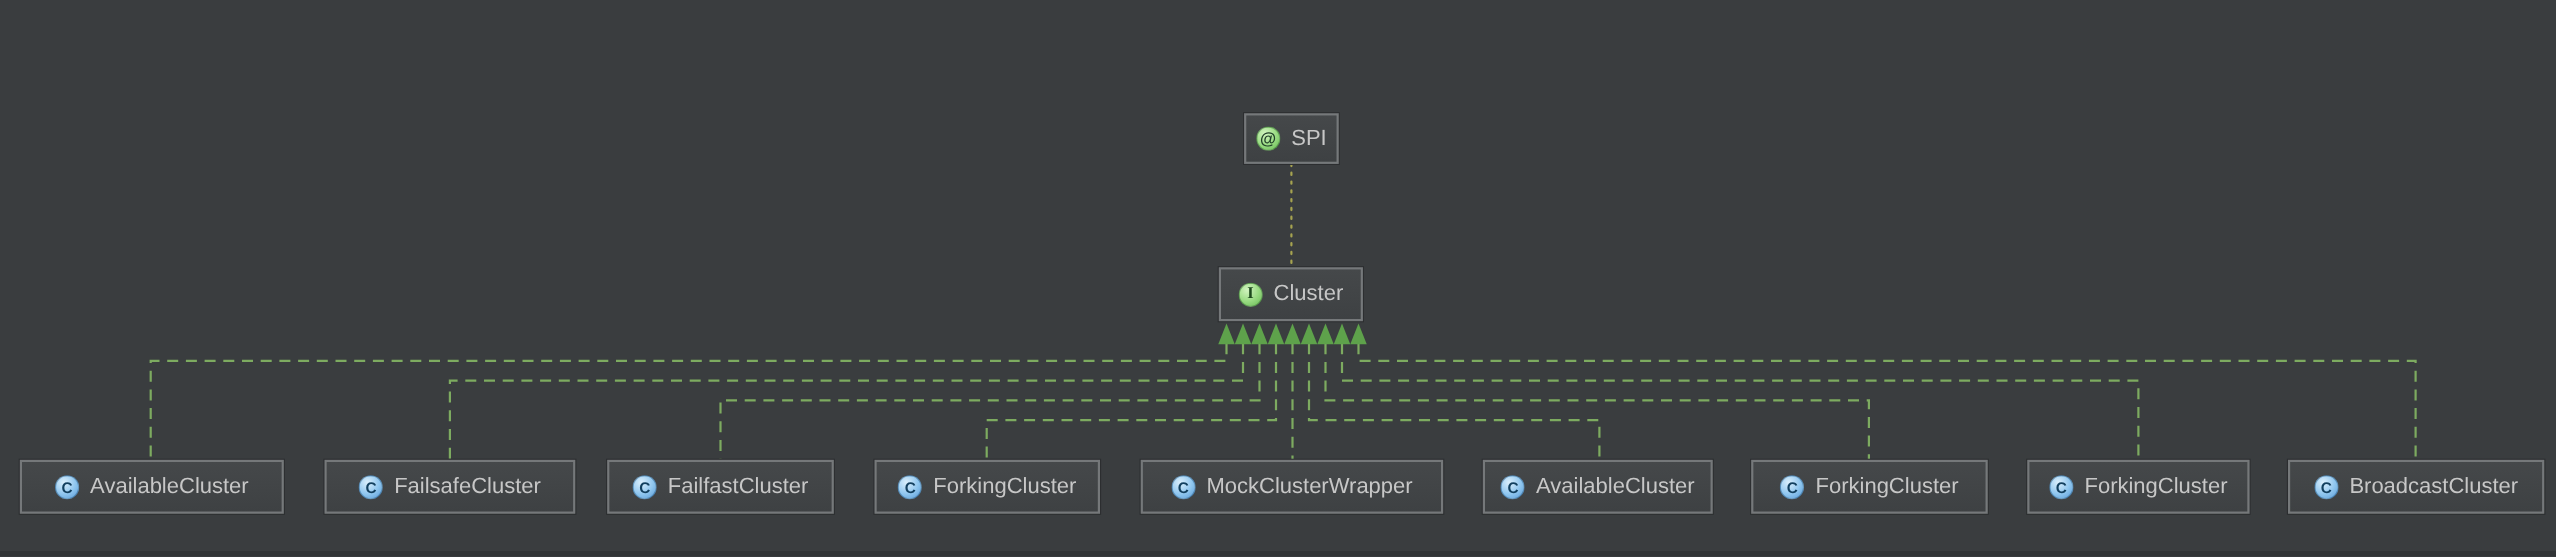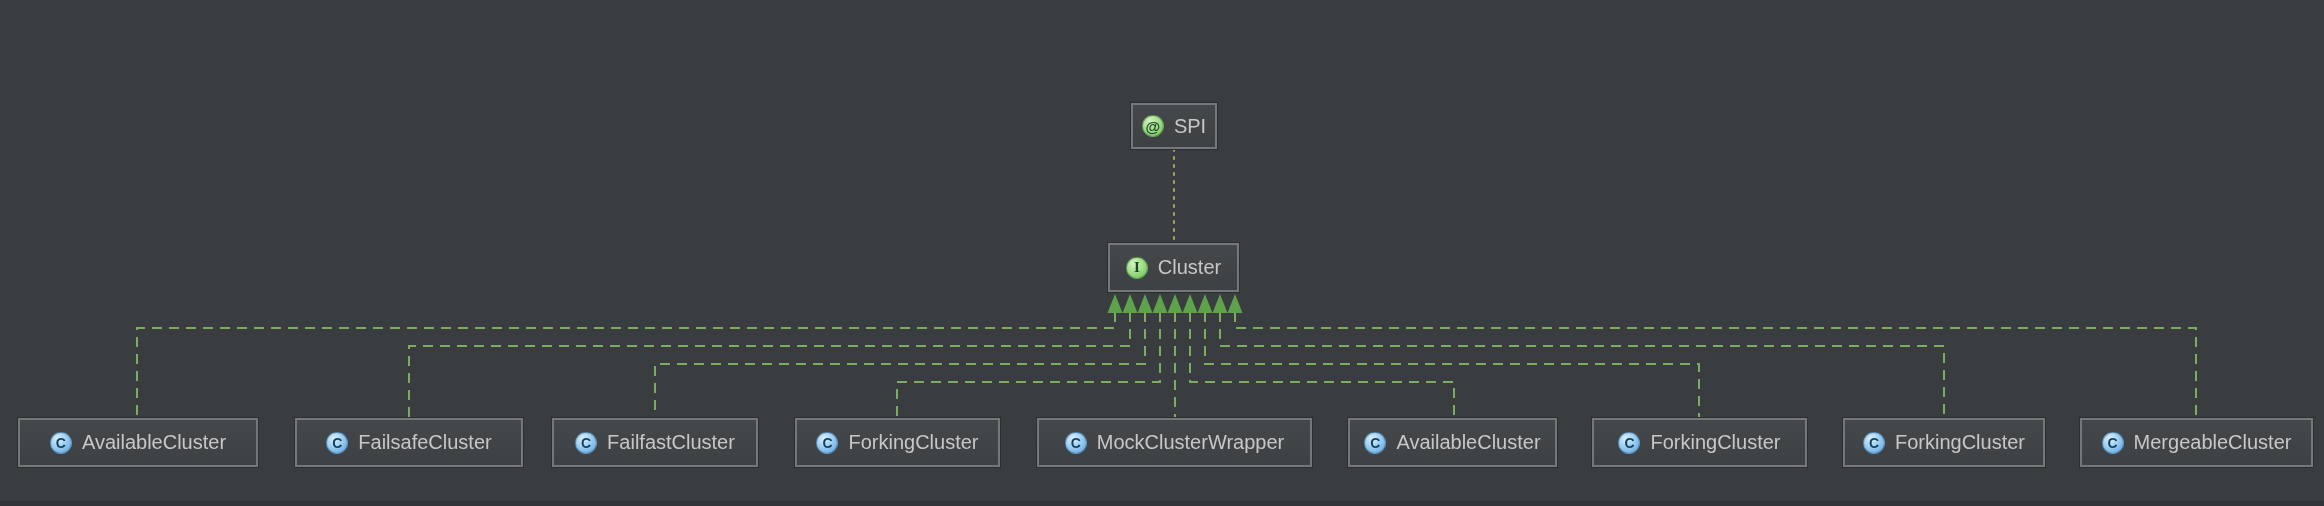--- a/index.html
+++ b/index.html
@@ -184,17 +184,17 @@
     <span class="icon icon-class">
       <span>C</span>
     </span>
     <span>ForkingCluster</span>
   </div>
 
   <div class="node n-broadcast">
     <span class="icon icon-class">
       <span>C</span>
     </span>
-    <span>MergeableCluster</span>
+    <span>BroadcastCluster</span>
   </div>
 
   <div class="bottom-edge"></div>
 </div>
 
 </body></html>

